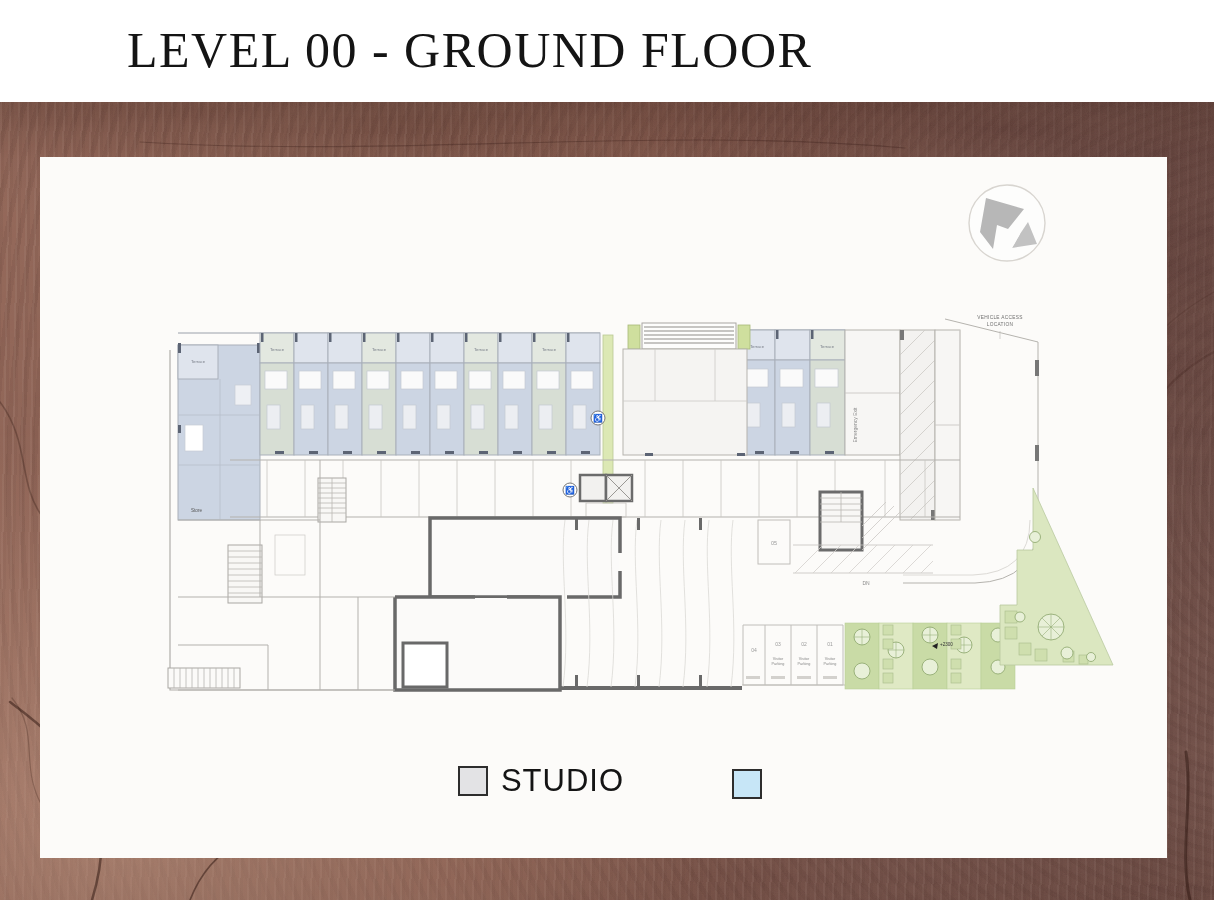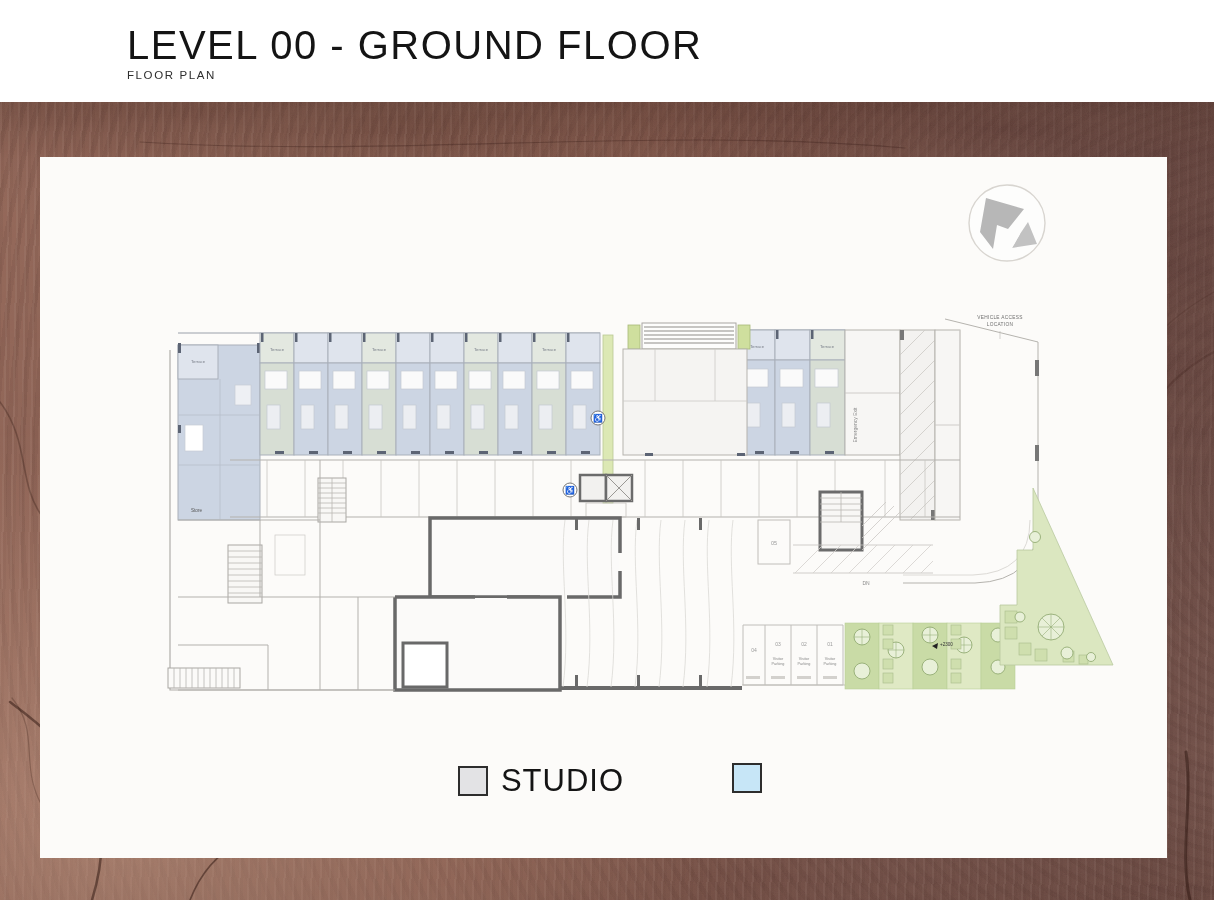--- a/index.html
+++ b/index.html
@@ -4,21 +4,21 @@
 <style>
   html,body{margin:0;padding:0;}
   body{
     width:1214px;height:900px;position:relative;overflow:hidden;
     background:#ffffff;
     font-family:"Liberation Sans", sans-serif;
   }
   
   .page-header{position:absolute;left:127px;top:24px;z-index:5;}
   .page-title{
-    font-size:40px;letter-spacing:1.5px;color:#141414;font-weight:500;line-height:1.05;
+    font-size:50px;letter-spacing:1.5px;color:#141414;font-weight:500;line-height:1.05;font-family:Liberation Serif, serif;
   }
   .page-subtitle{
     font-size:11.5px;letter-spacing:1.6px;color:#2e2e2e;margin-top:3px;
   }
   
   .wood{
     position:absolute;left:0;top:102px;width:1214px;height:798px;
     background:
       radial-gradient(ellipse at 10% 92%, rgba(219,175,152,.50) 0%, rgba(219,175,152,0) 38%),
       radial-gradient(ellipse at 96% 18%, rgba(66,38,36,.40) 0%, rgba(66,38,36,0) 45%),
@@ -34,34 +34,33 @@
     background:#fcfbf9;z-index:2;
   }
   
   .north{position:absolute;left:925px;top:24px;width:84px;height:84px;}
   
   .plan{position:absolute;left:105px;top:148px;width:980px;height:400px;}
   .plan text{font-family:"Liberation Sans", sans-serif;}
   
   .legend{
     position:absolute;left:13px;right:0;top:606px;
-    display:flex;justify-content:center;align-items:flex-start;gap:108px;
+    display:flex;justify-content:center;align-items:flex-end;gap:108px;
   }
   .legend-item{display:flex;align-items:center;gap:13px;}
   .swatch{width:30px;height:30px;border:2.5px solid #2d2d2d;box-sizing:border-box;}
   .swatch-studio{background:#e3e3e5;}
   .swatch-1br{background:#c7e6f7;}
   .legend-label{font-size:31px;letter-spacing:1px;color:#141414;font-weight:500;}
 </style>
 </head>
 <body>
 
 <div class="page-header">
   <div class="page-title">LEVEL 00 - GROUND FLOOR</div>
-  <div class="page-subtitle">FLOOR PLAN</div>
 </div>
 
 <div class="wood">
   <svg width="1214" height="798" viewBox="0 0 1214 798">
     <defs>
       <filter id="wgrain" x="0" y="0" width="100%" height="100%">
         <feTurbulence type="fractalNoise" baseFrequency="0.9" numOctaves="2" stitchTiles="stitch" result="n"></feTurbulence>
         <feColorMatrix in="n" type="matrix" values="0 0 0 0 0.28  0 0 0 0 0.15  0 0 0 0 0.11  0 0 0 0.22 0"></feColorMatrix>
       </filter>
       <filter id="wstreak" x="0" y="0" width="100%" height="100%">

